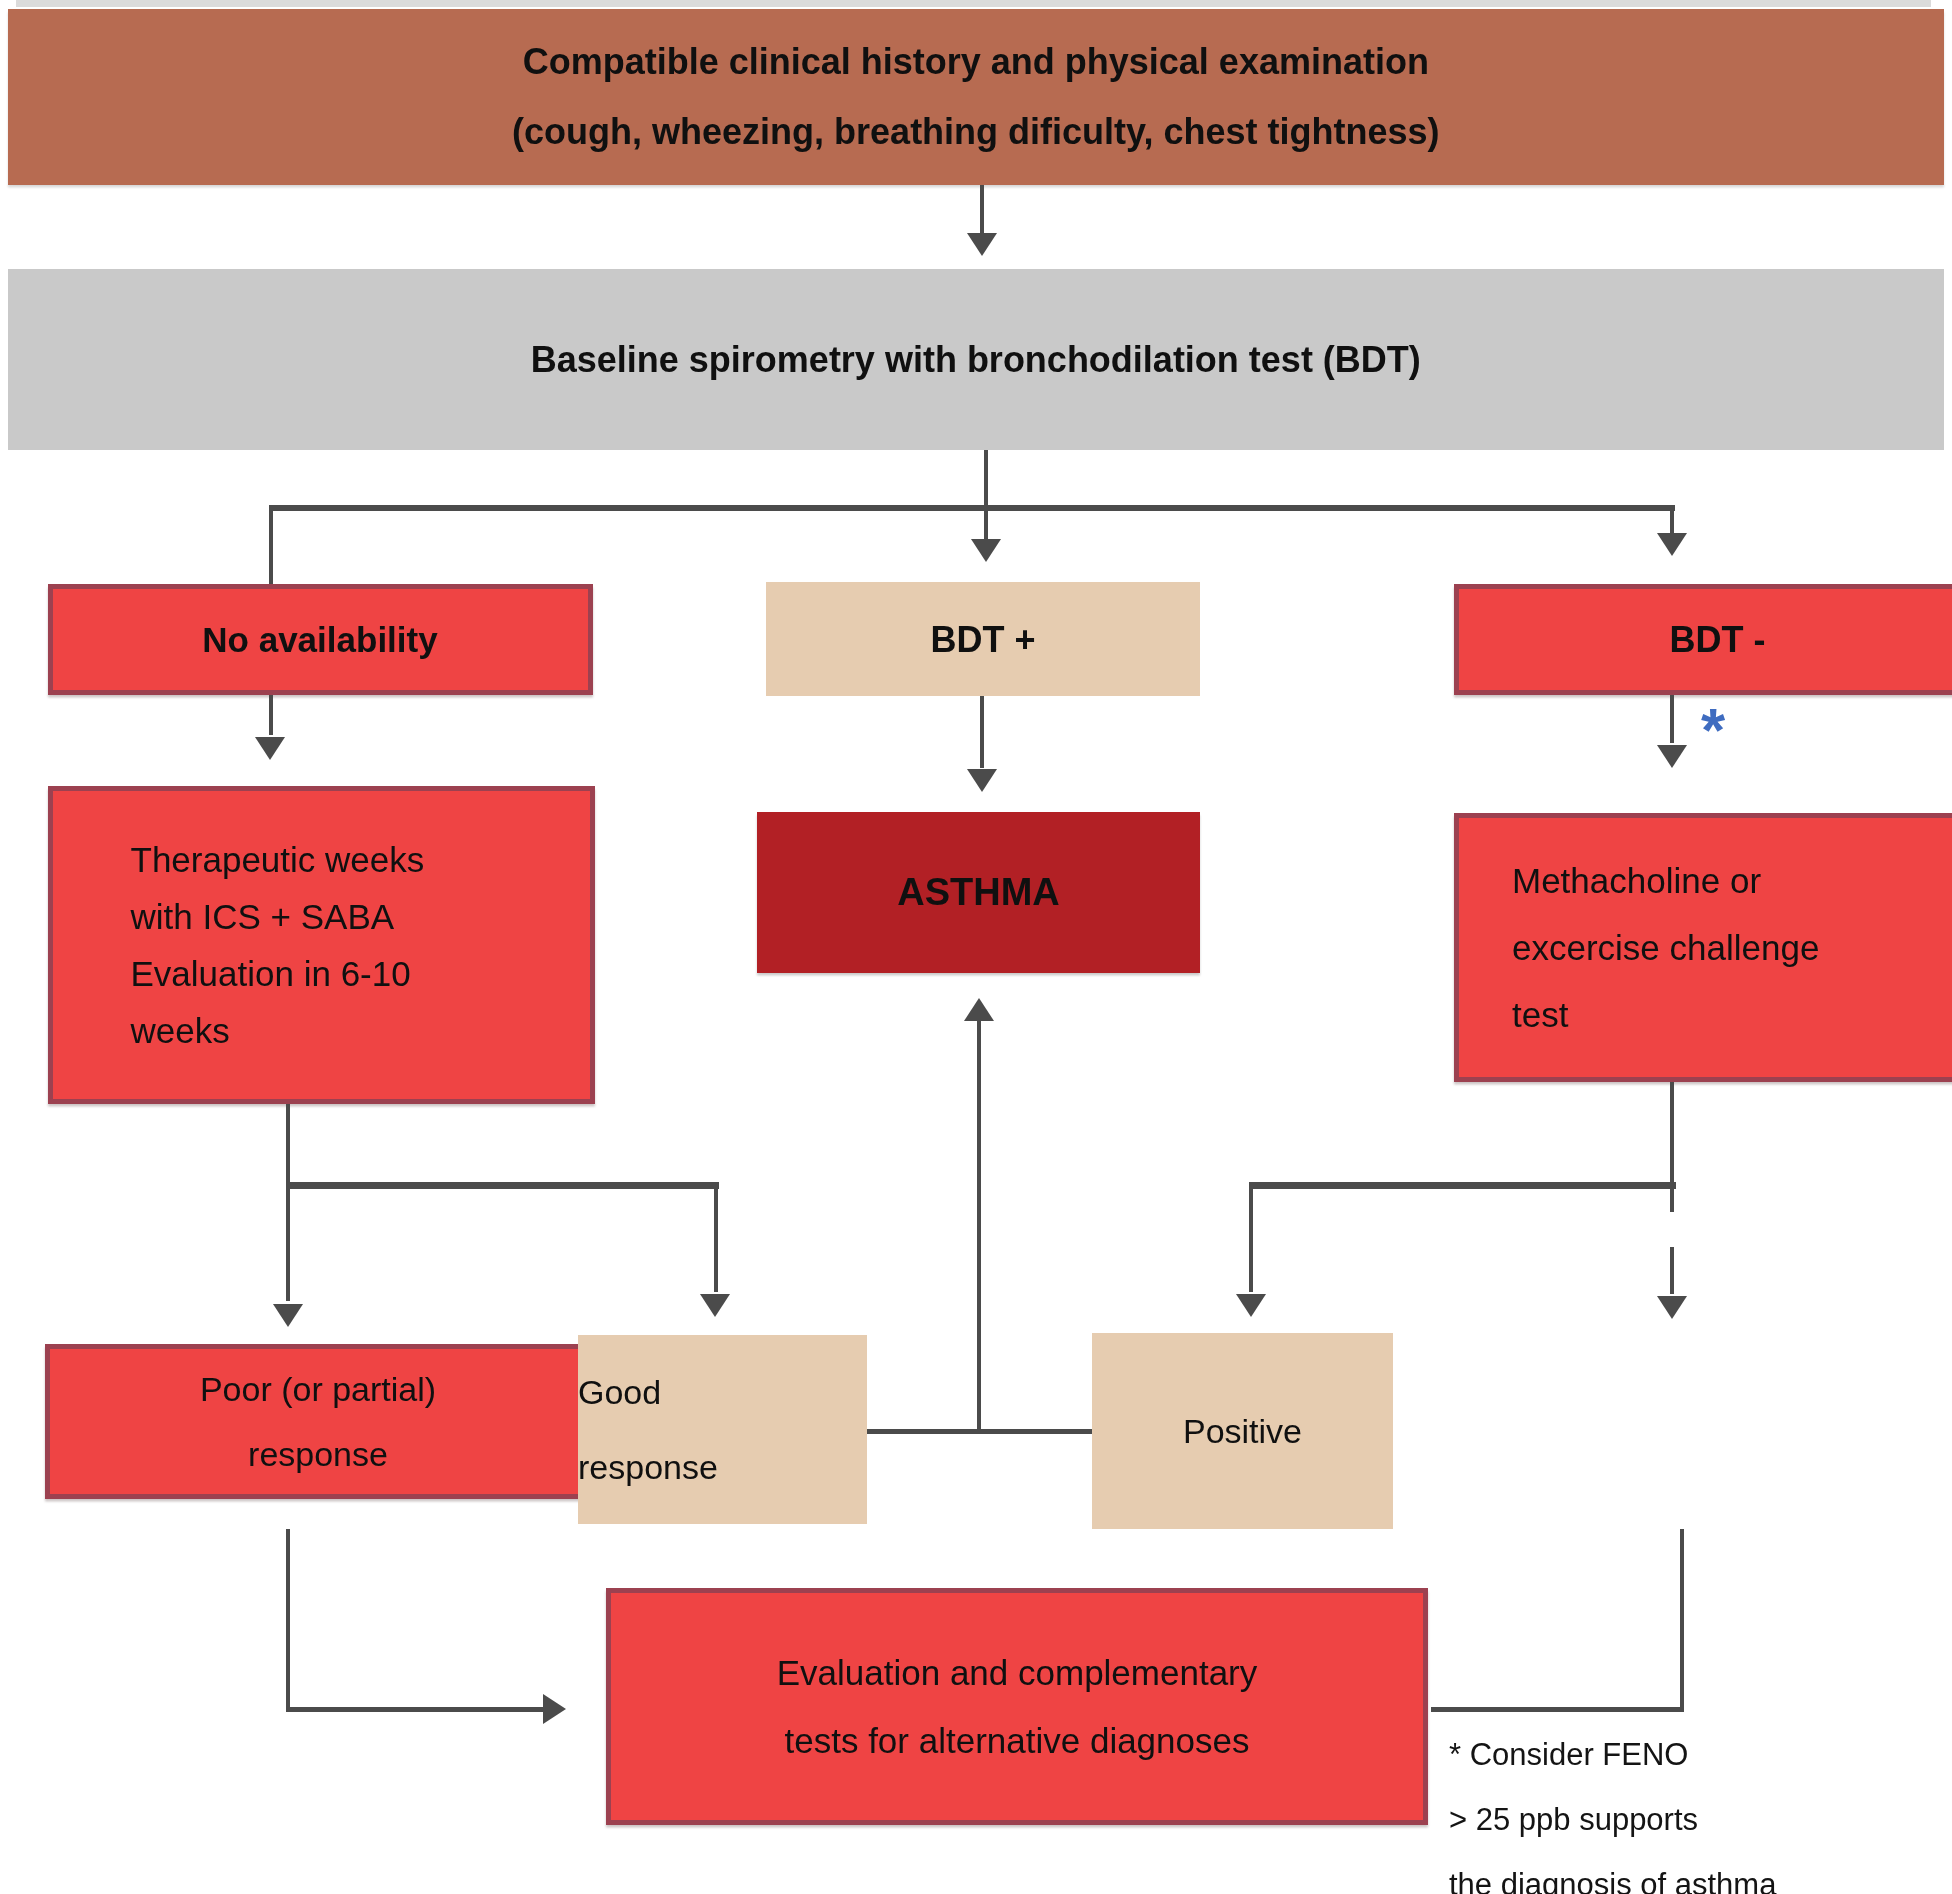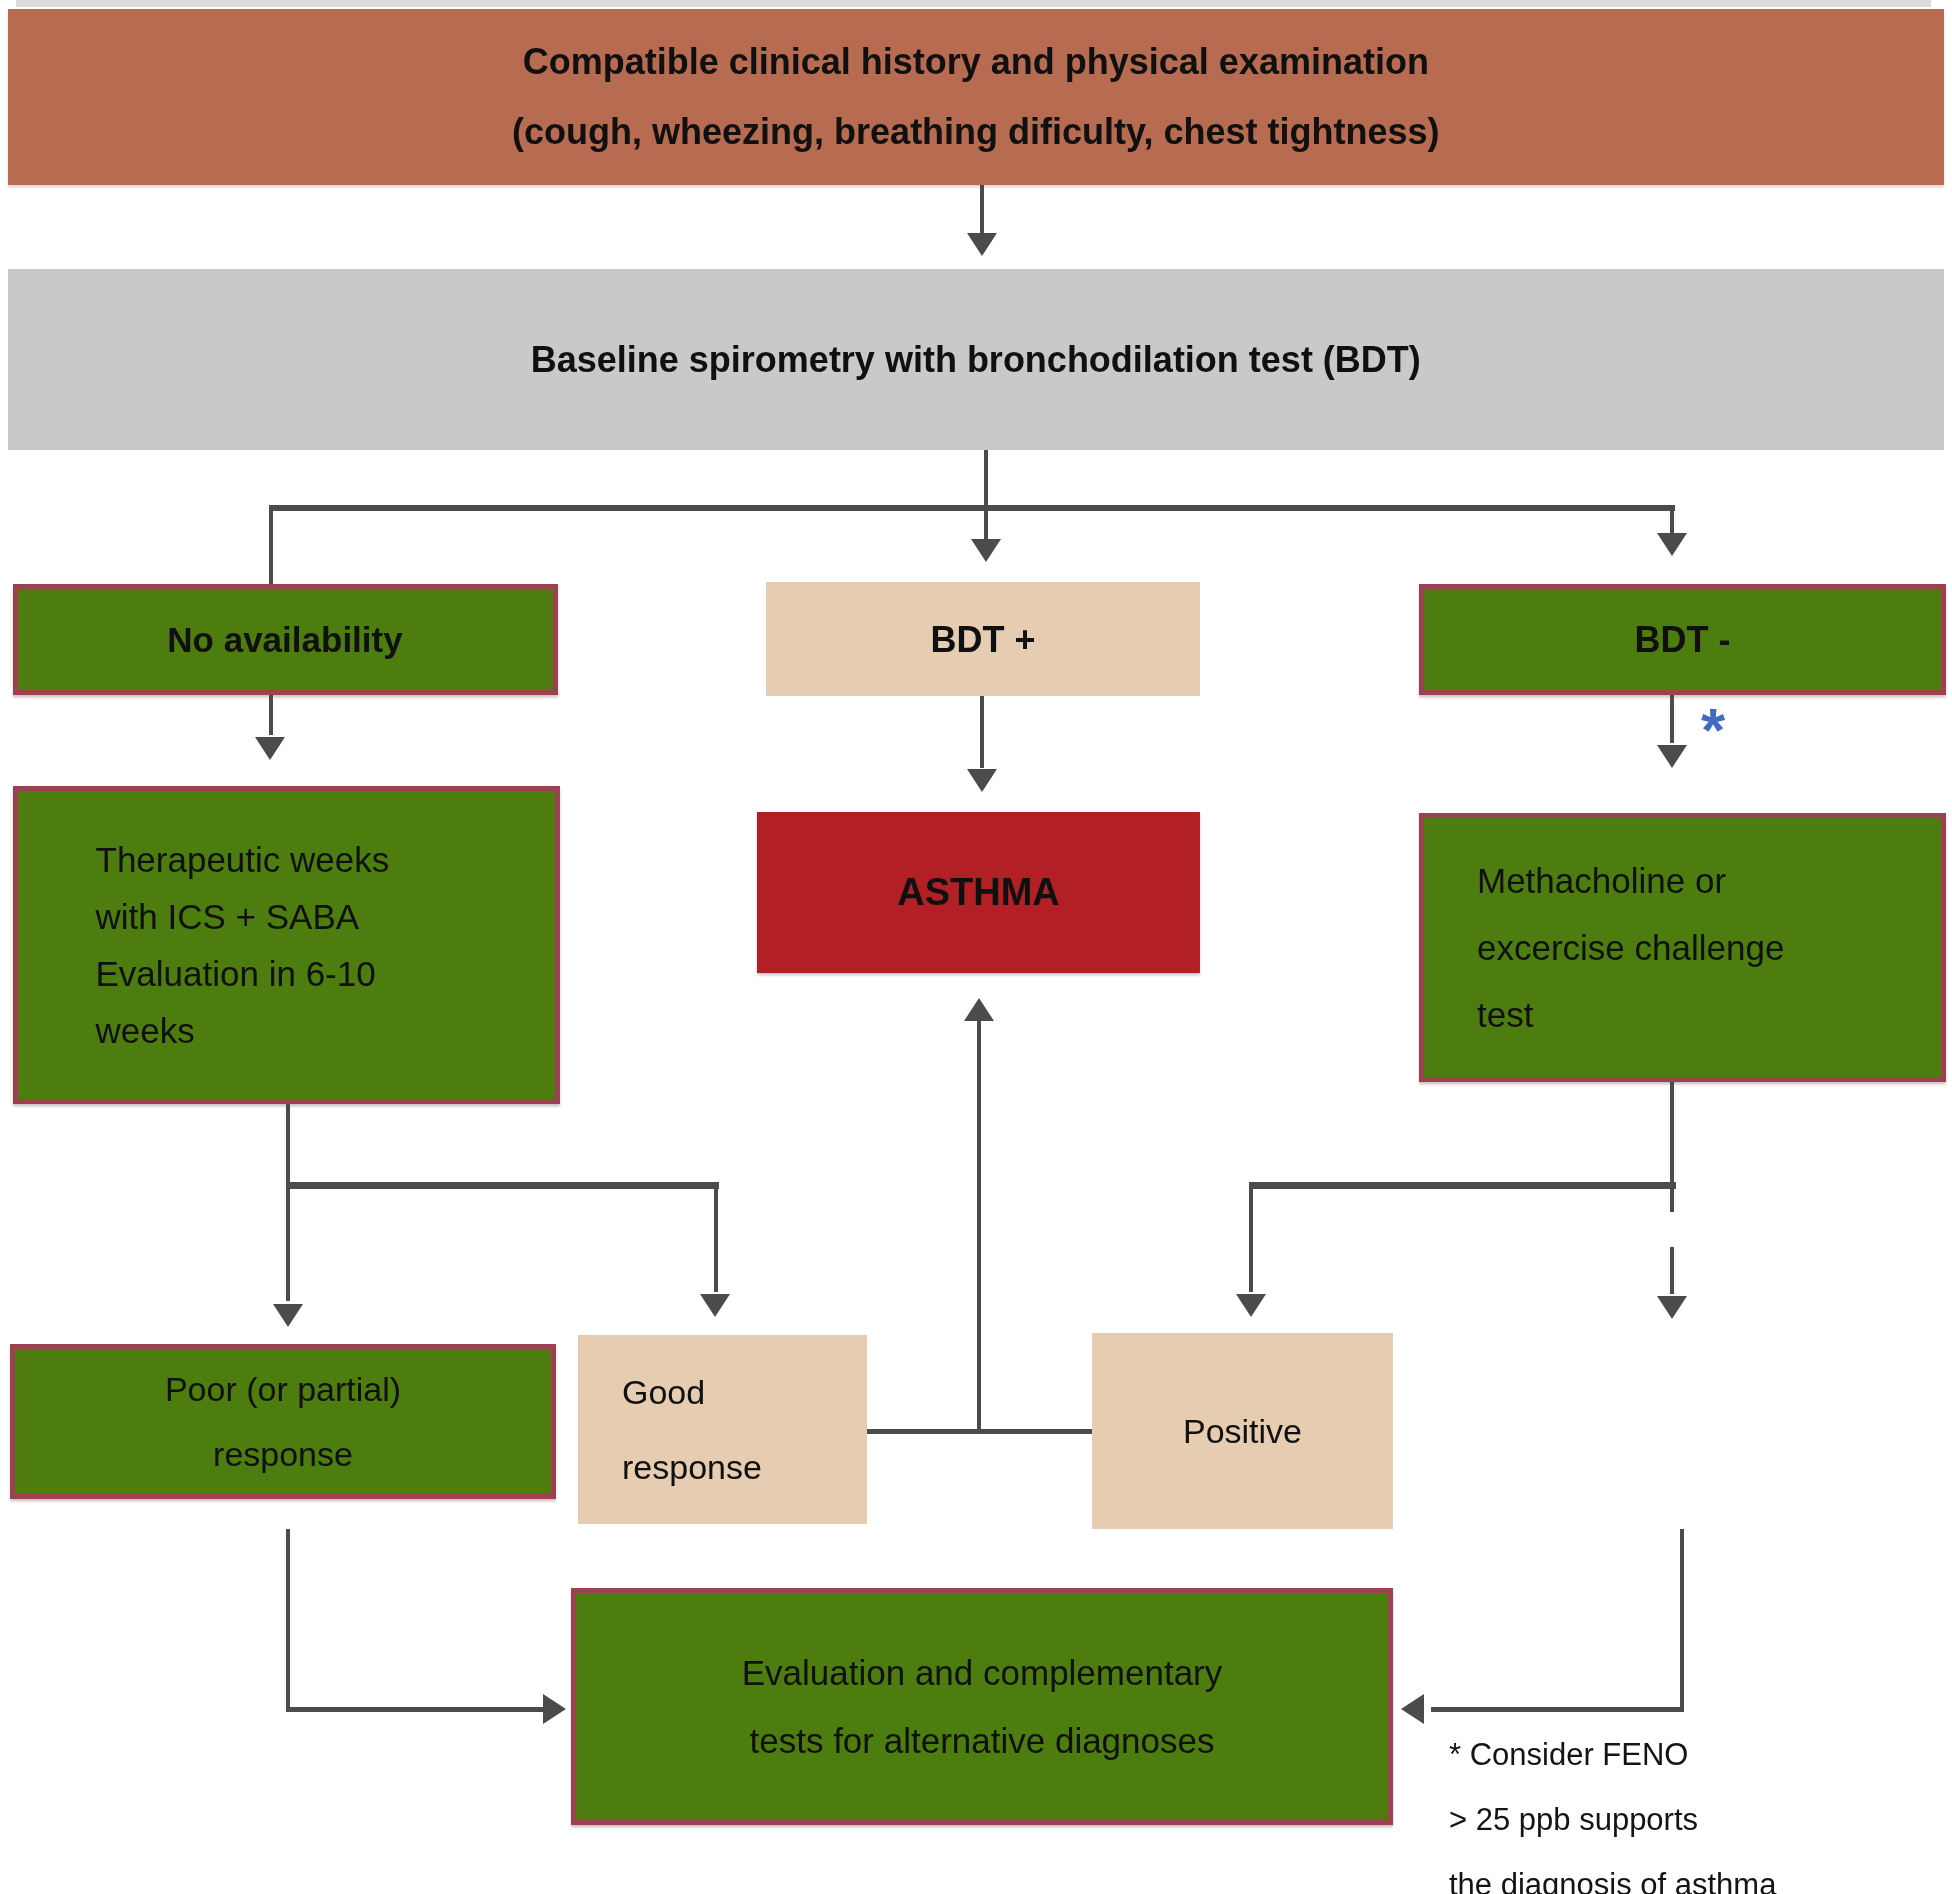--- a/index.html
+++ b/index.html
@@ -12,23 +12,24 @@
     overflow:hidden;
   }
   .box{
     position:absolute;
     display:flex;flex-direction:column;
     justify-content:center;
     box-sizing:border-box;
     text-align:center;
   }
   .bordered{
-    background:#4d7c0f;
+    background:#ef4444;
     border:5.4px solid var(--c-border,#9c4150);
     box-shadow:0 3.1px 2.3px rgba(60,30,30,0.25);
+    margin-left:35px;
   }
   .fill-terracotta{background:var(--c-terracotta,#b76b51);box-shadow:0 3.1px 2.3px rgba(0,0,0,0.15);text-align:center;}
   .fill-gray{background:var(--c-gray,#c9c9c9);}
   .fill-beige{background:var(--c-beige,#e6ccb0);}
   .fill-red{background:var(--c-red,#b22025);box-shadow:0 3.1px 2.3px rgba(0,0,0,0.2);}
   .t-bold{font-weight:bold;}
   .t46{font-size:36px;line-height:70px;}
   .t45{font-size:35px;}
   .t44{font-size:34px;}
   .t49{font-size:38px;}
@@ -134,21 +135,21 @@
 
   <div class="ah-up" style="left:964px;top:998px;"></div>
   <div class="vline" style="left:977px;top:1020px;height:414px;"></div>
   <div class="hline" style="left:866px;top:1429px;width:226px;height:5.4px;"></div>
 
   <div class="box bordered t44" style="left:10px;top:1344px;width:546px;height:155px;line-height:65px;">
     <div>Poor (or partial)</div>
     <div>response</div>
   </div>
 
-  <div class="box fill-beige left-align t44" style="left:578px;top:1335px;width:289px;height:189px;padding-left:44px;line-height:75px;">
+  <div class="box fill-beige left-align t44" style="left:578px;top:1335px;width:289px;height:189px;line-height:75px;">
     <div>Good</div>
     <div>response</div>
   </div>
 
   <div class="box fill-beige t44" style="left:1092px;top:1333px;width:301px;height:196px;">
     <div>Positive</div>
   </div>
 
 
   <div class="vline" style="left:286px;top:1529px;height:182px;"></div>

